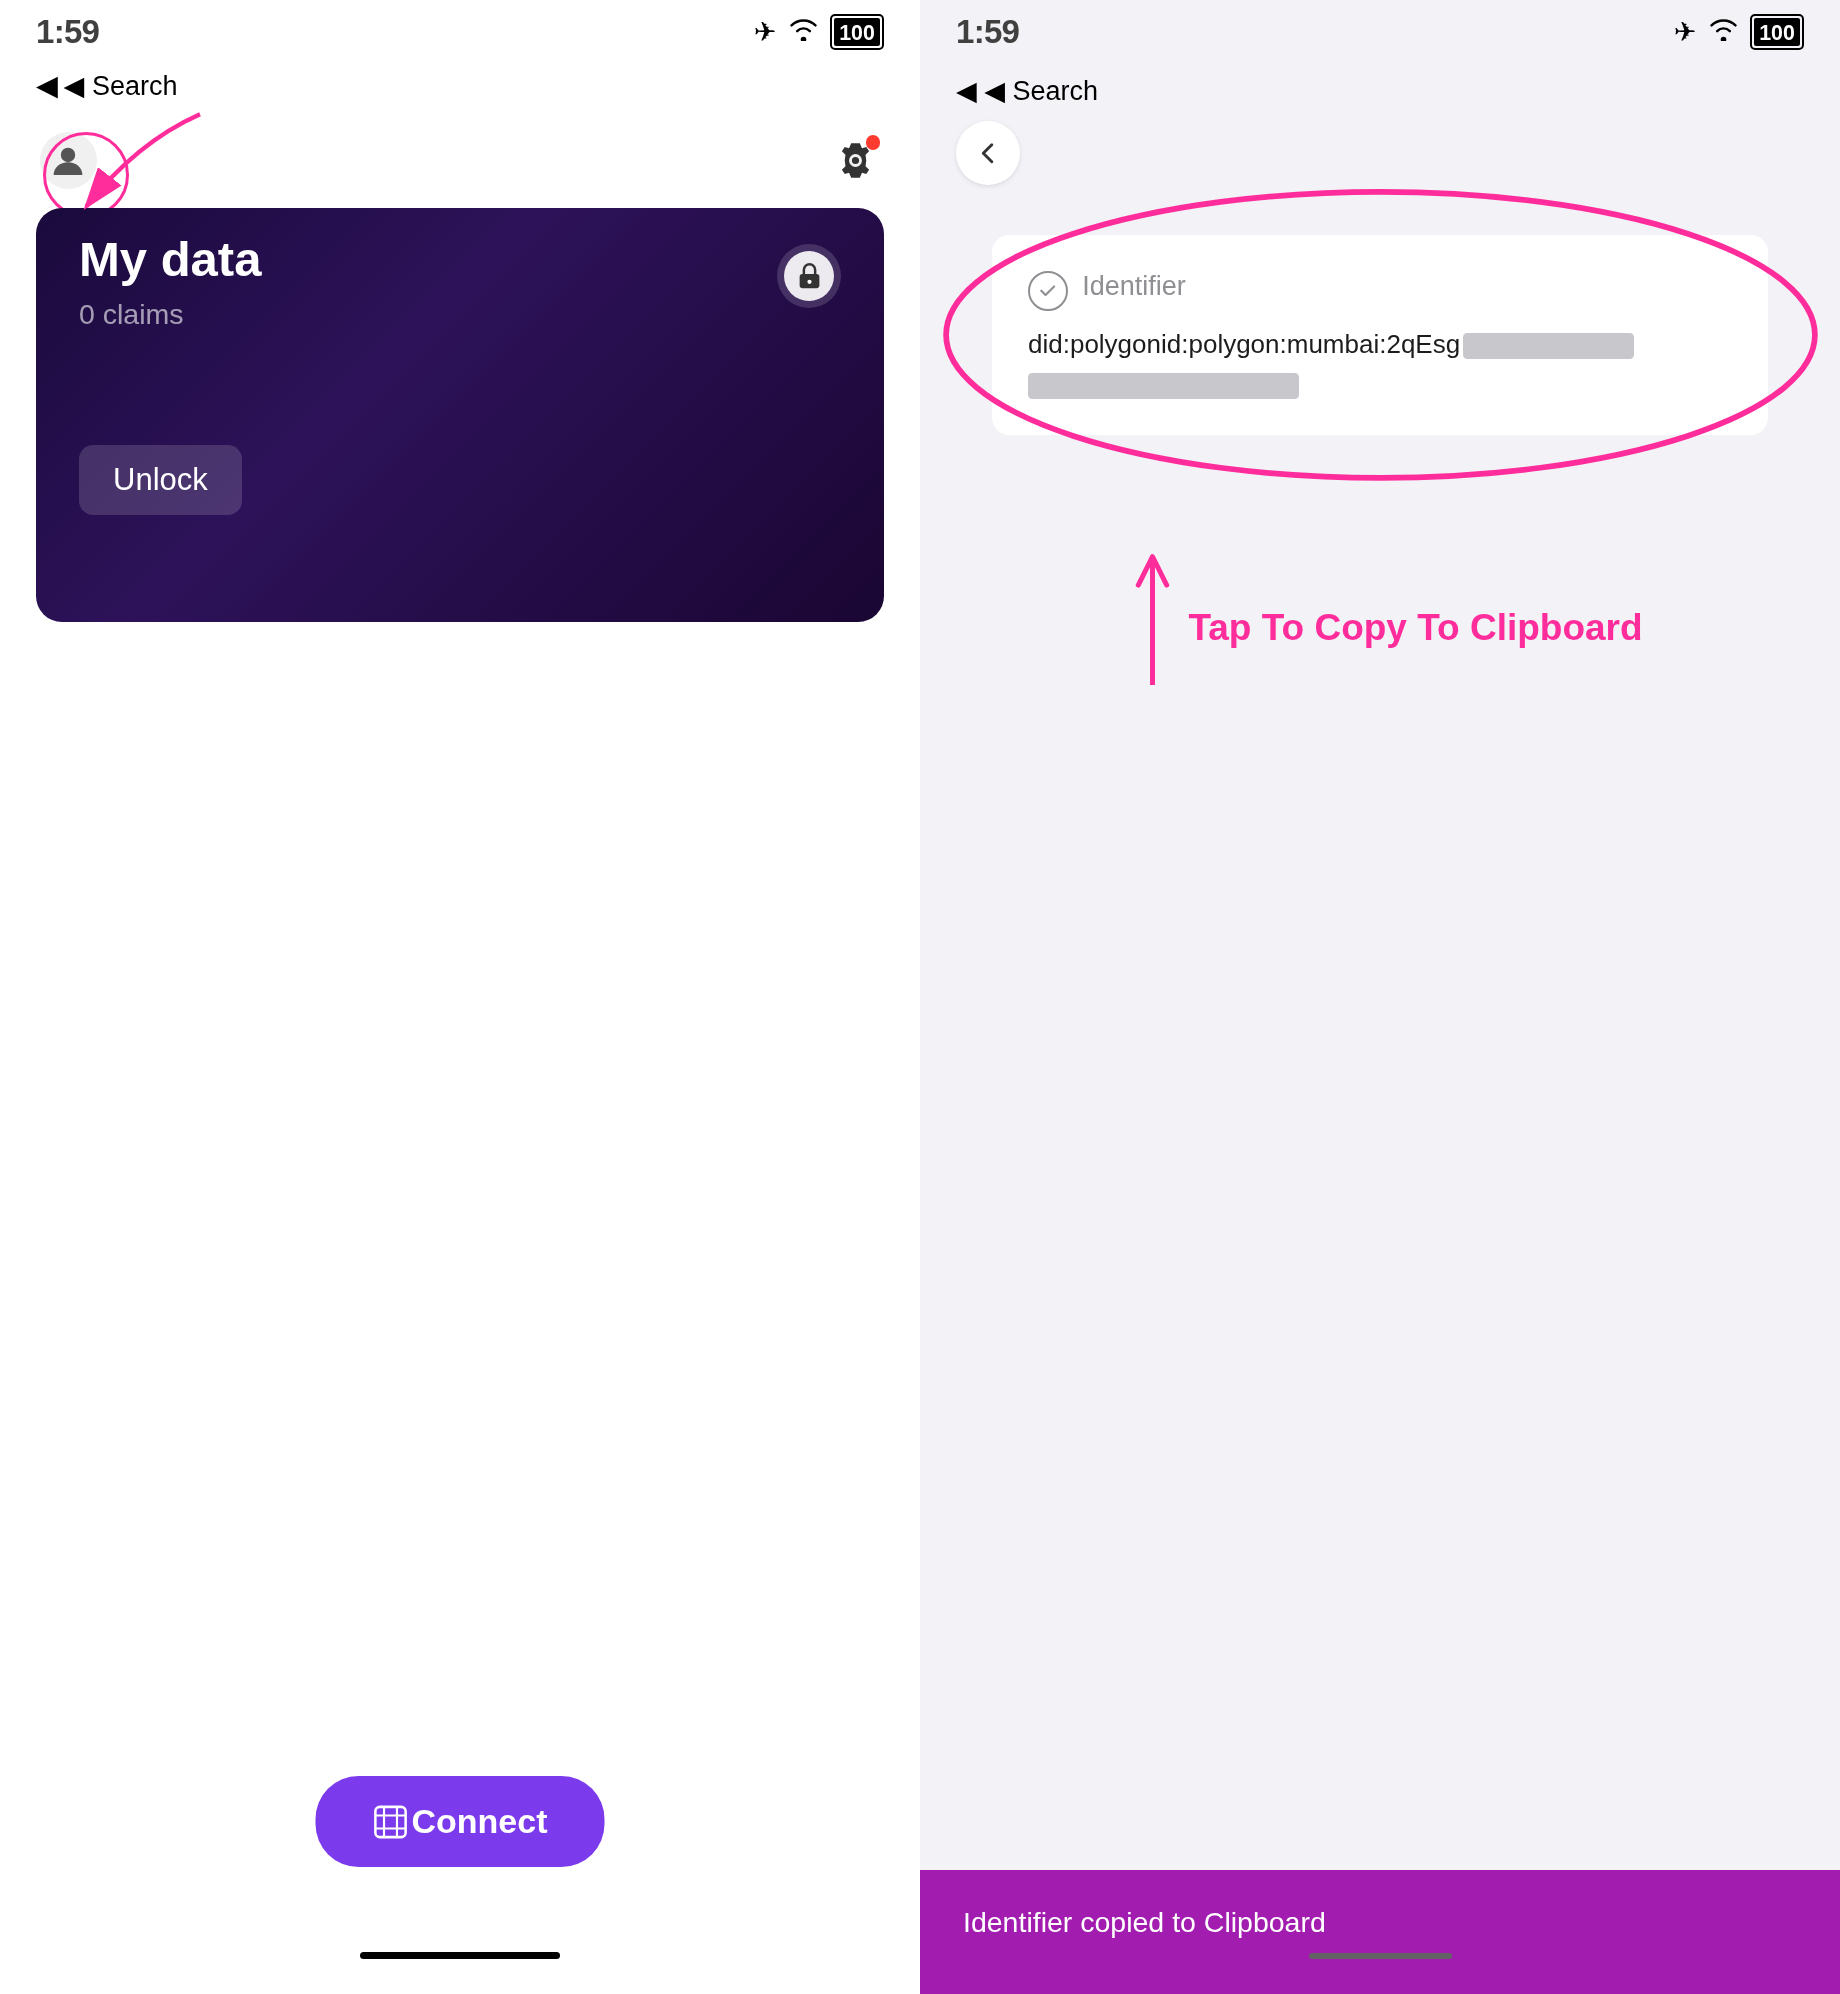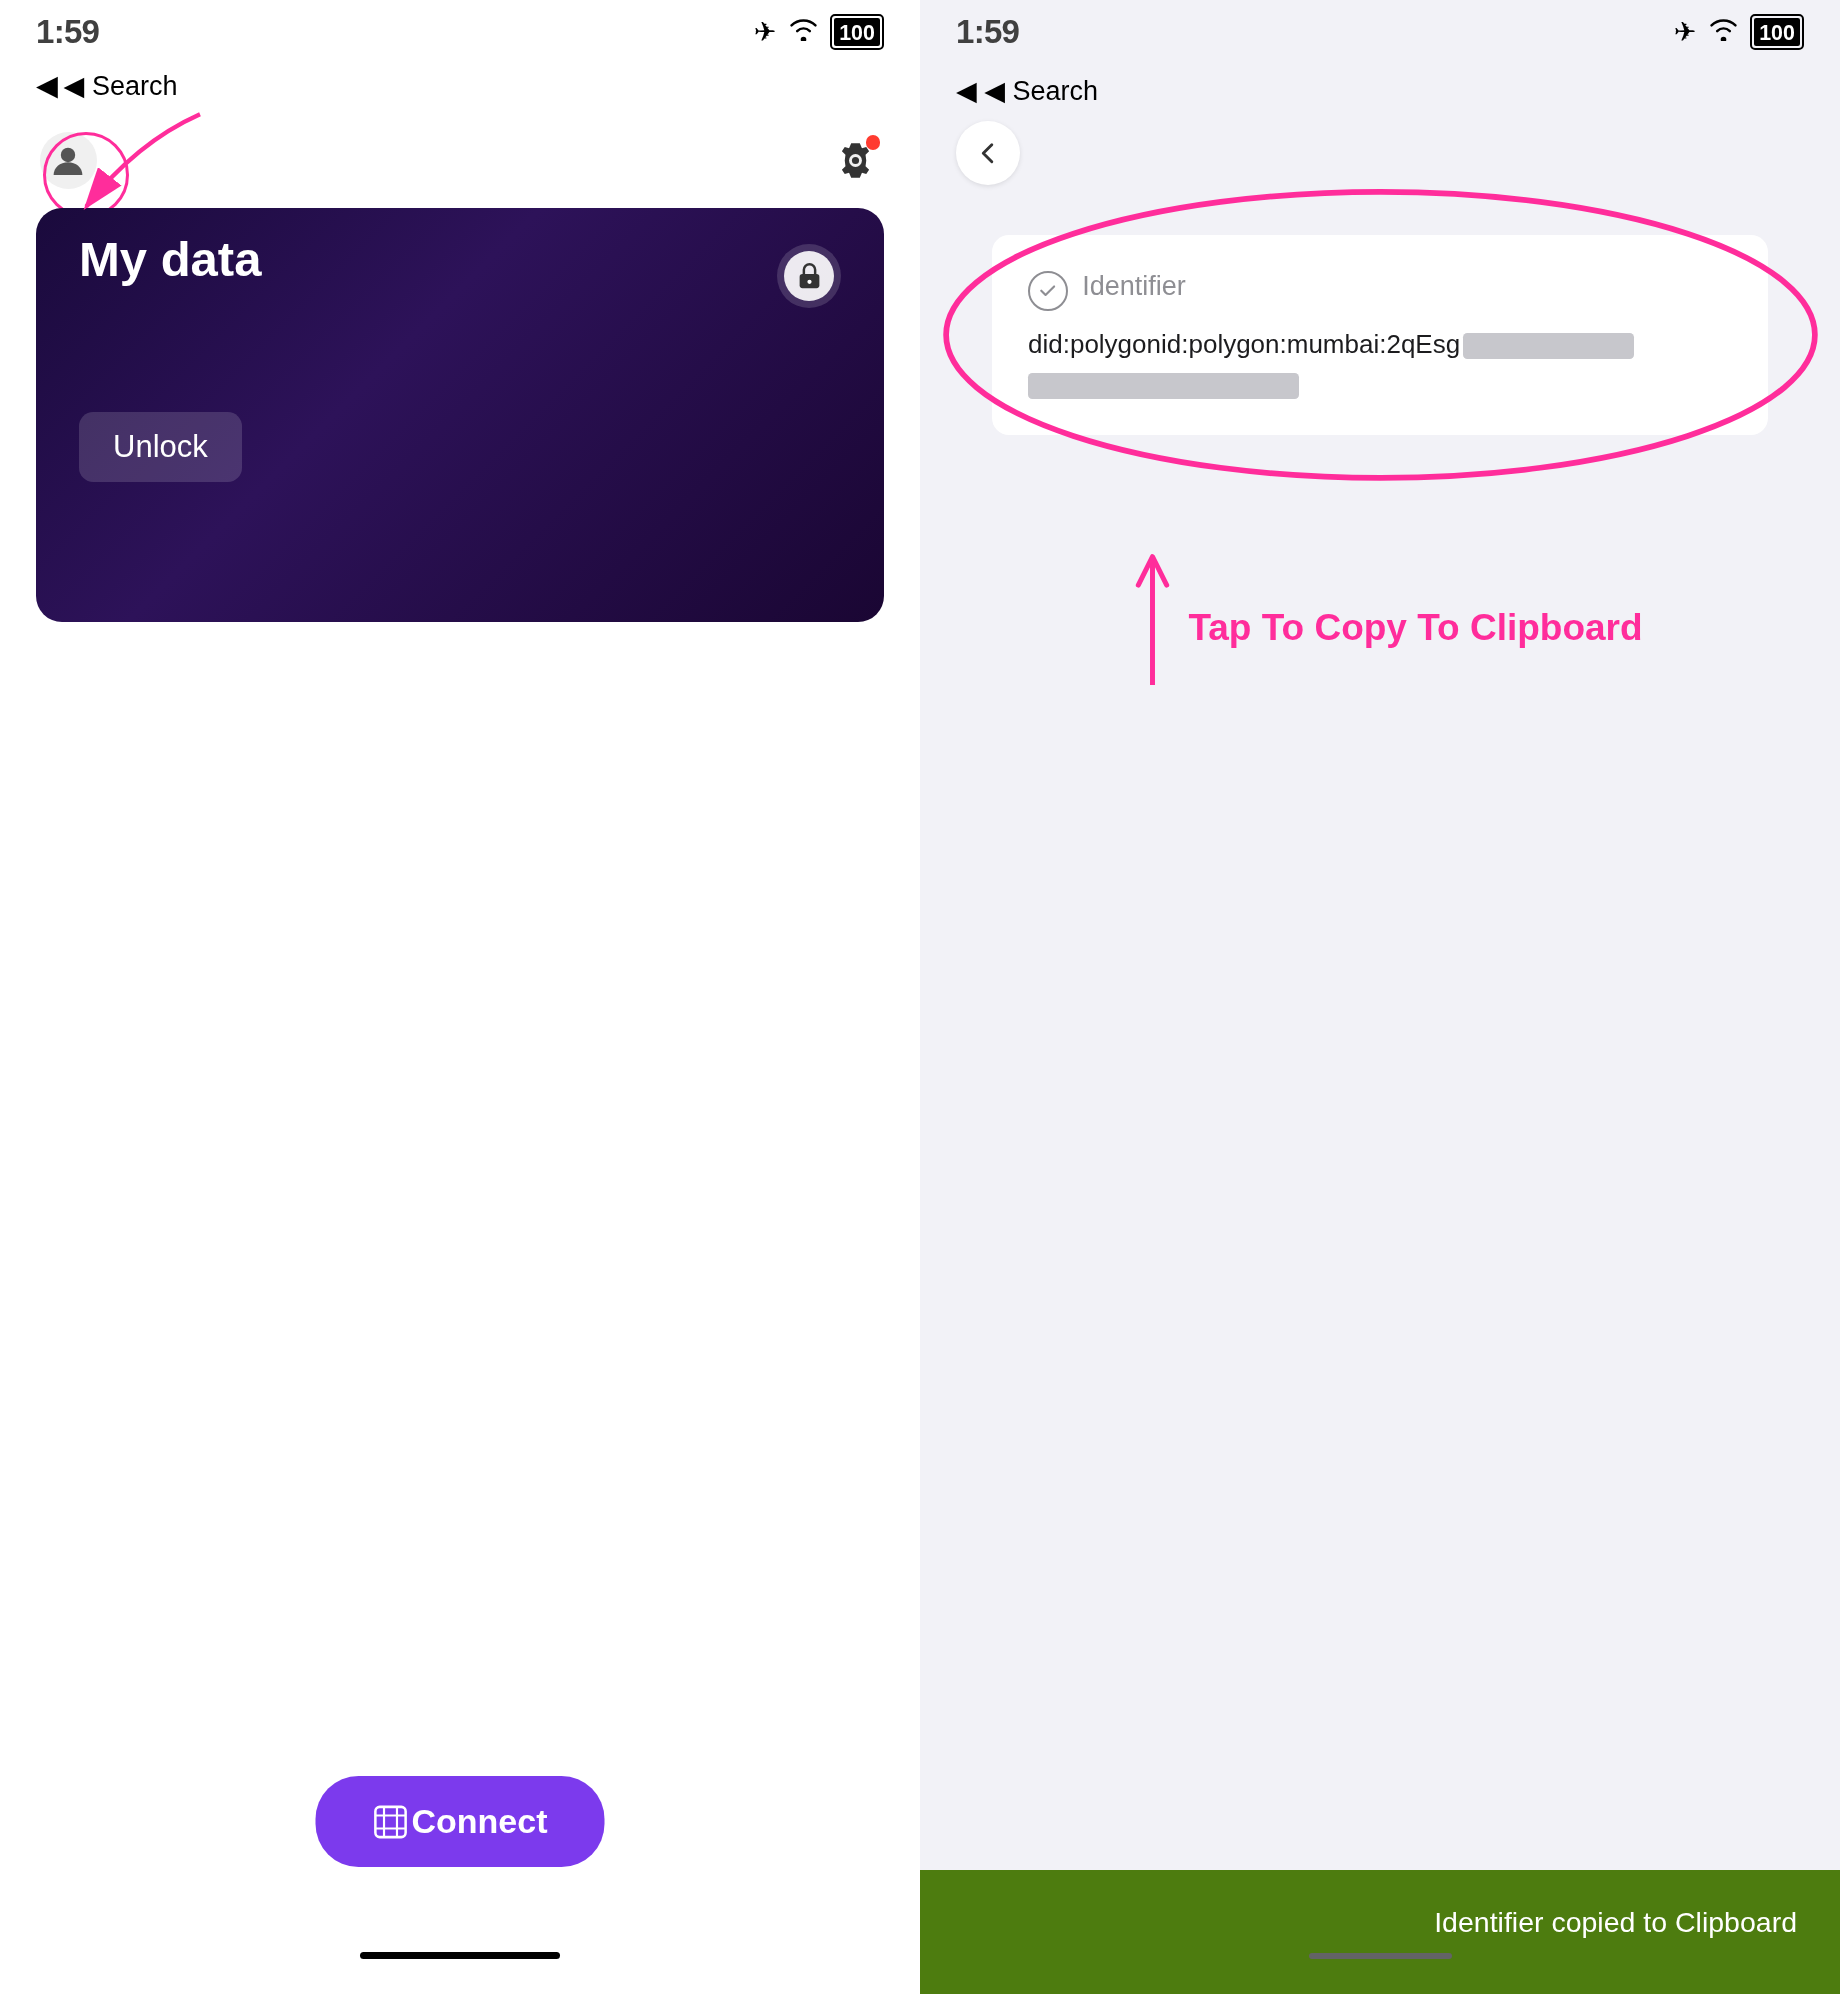--- a/index.html
+++ b/index.html
@@ -324,26 +324,25 @@
       text-align: center;
       margin-top: 28.5px;
     }
 
     
     .toast {
       position: absolute;
       bottom: 0;
       left: 0;
       right: 0;
-      background: #4d7c0f;
+      background: #a21caf;
       padding: 36px 43px;
       display: flex;
       align-items: center;
       justify-content: space-between;
-      text-align: right;
     }
     .toast-text {
       font-size: 28.5px;
       color: #ffffff;
       font-weight: 400;
     }
     .toast-indicator {
       width: 143px;
       height: 5.7px;
       background: #636366;
@@ -416,20 +415,21 @@
     <path d="M240,20 Q150,60 80,150" stroke="#ff2d9b" stroke-width="6" fill="none" marker-end="url(#arrowhead-left)"></path>
     <defs>
       <marker id="arrowhead-left" markerWidth="10" markerHeight="7" refX="9" refY="3.5" orient="auto">
         <polygon points="0 0, 10 3.5, 0 7" fill="#ff2d9b"></polygon>
       </marker>
     </defs>
   </svg>
 
   <div class="my-data-card">
     <div class="card-title">My data</div>
+    <div class="card-subtitle">0 claims</div>
 
     
     <button class="lock-btn">
       <div class="lock-inner">
         <svg width="31" height="31" viewBox="0 0 44 44" fill="none">
           <rect x="8" y="20" width="28" height="20" rx="4" fill="#333"></rect>
           <path d="M14 20v-6a8 8 0 0 1 16 0v6" stroke="#333" stroke-width="3.5" fill="none"></path>
           <circle cx="22" cy="31" r="3" fill="#fff"></circle>
         </svg>
       </div>

